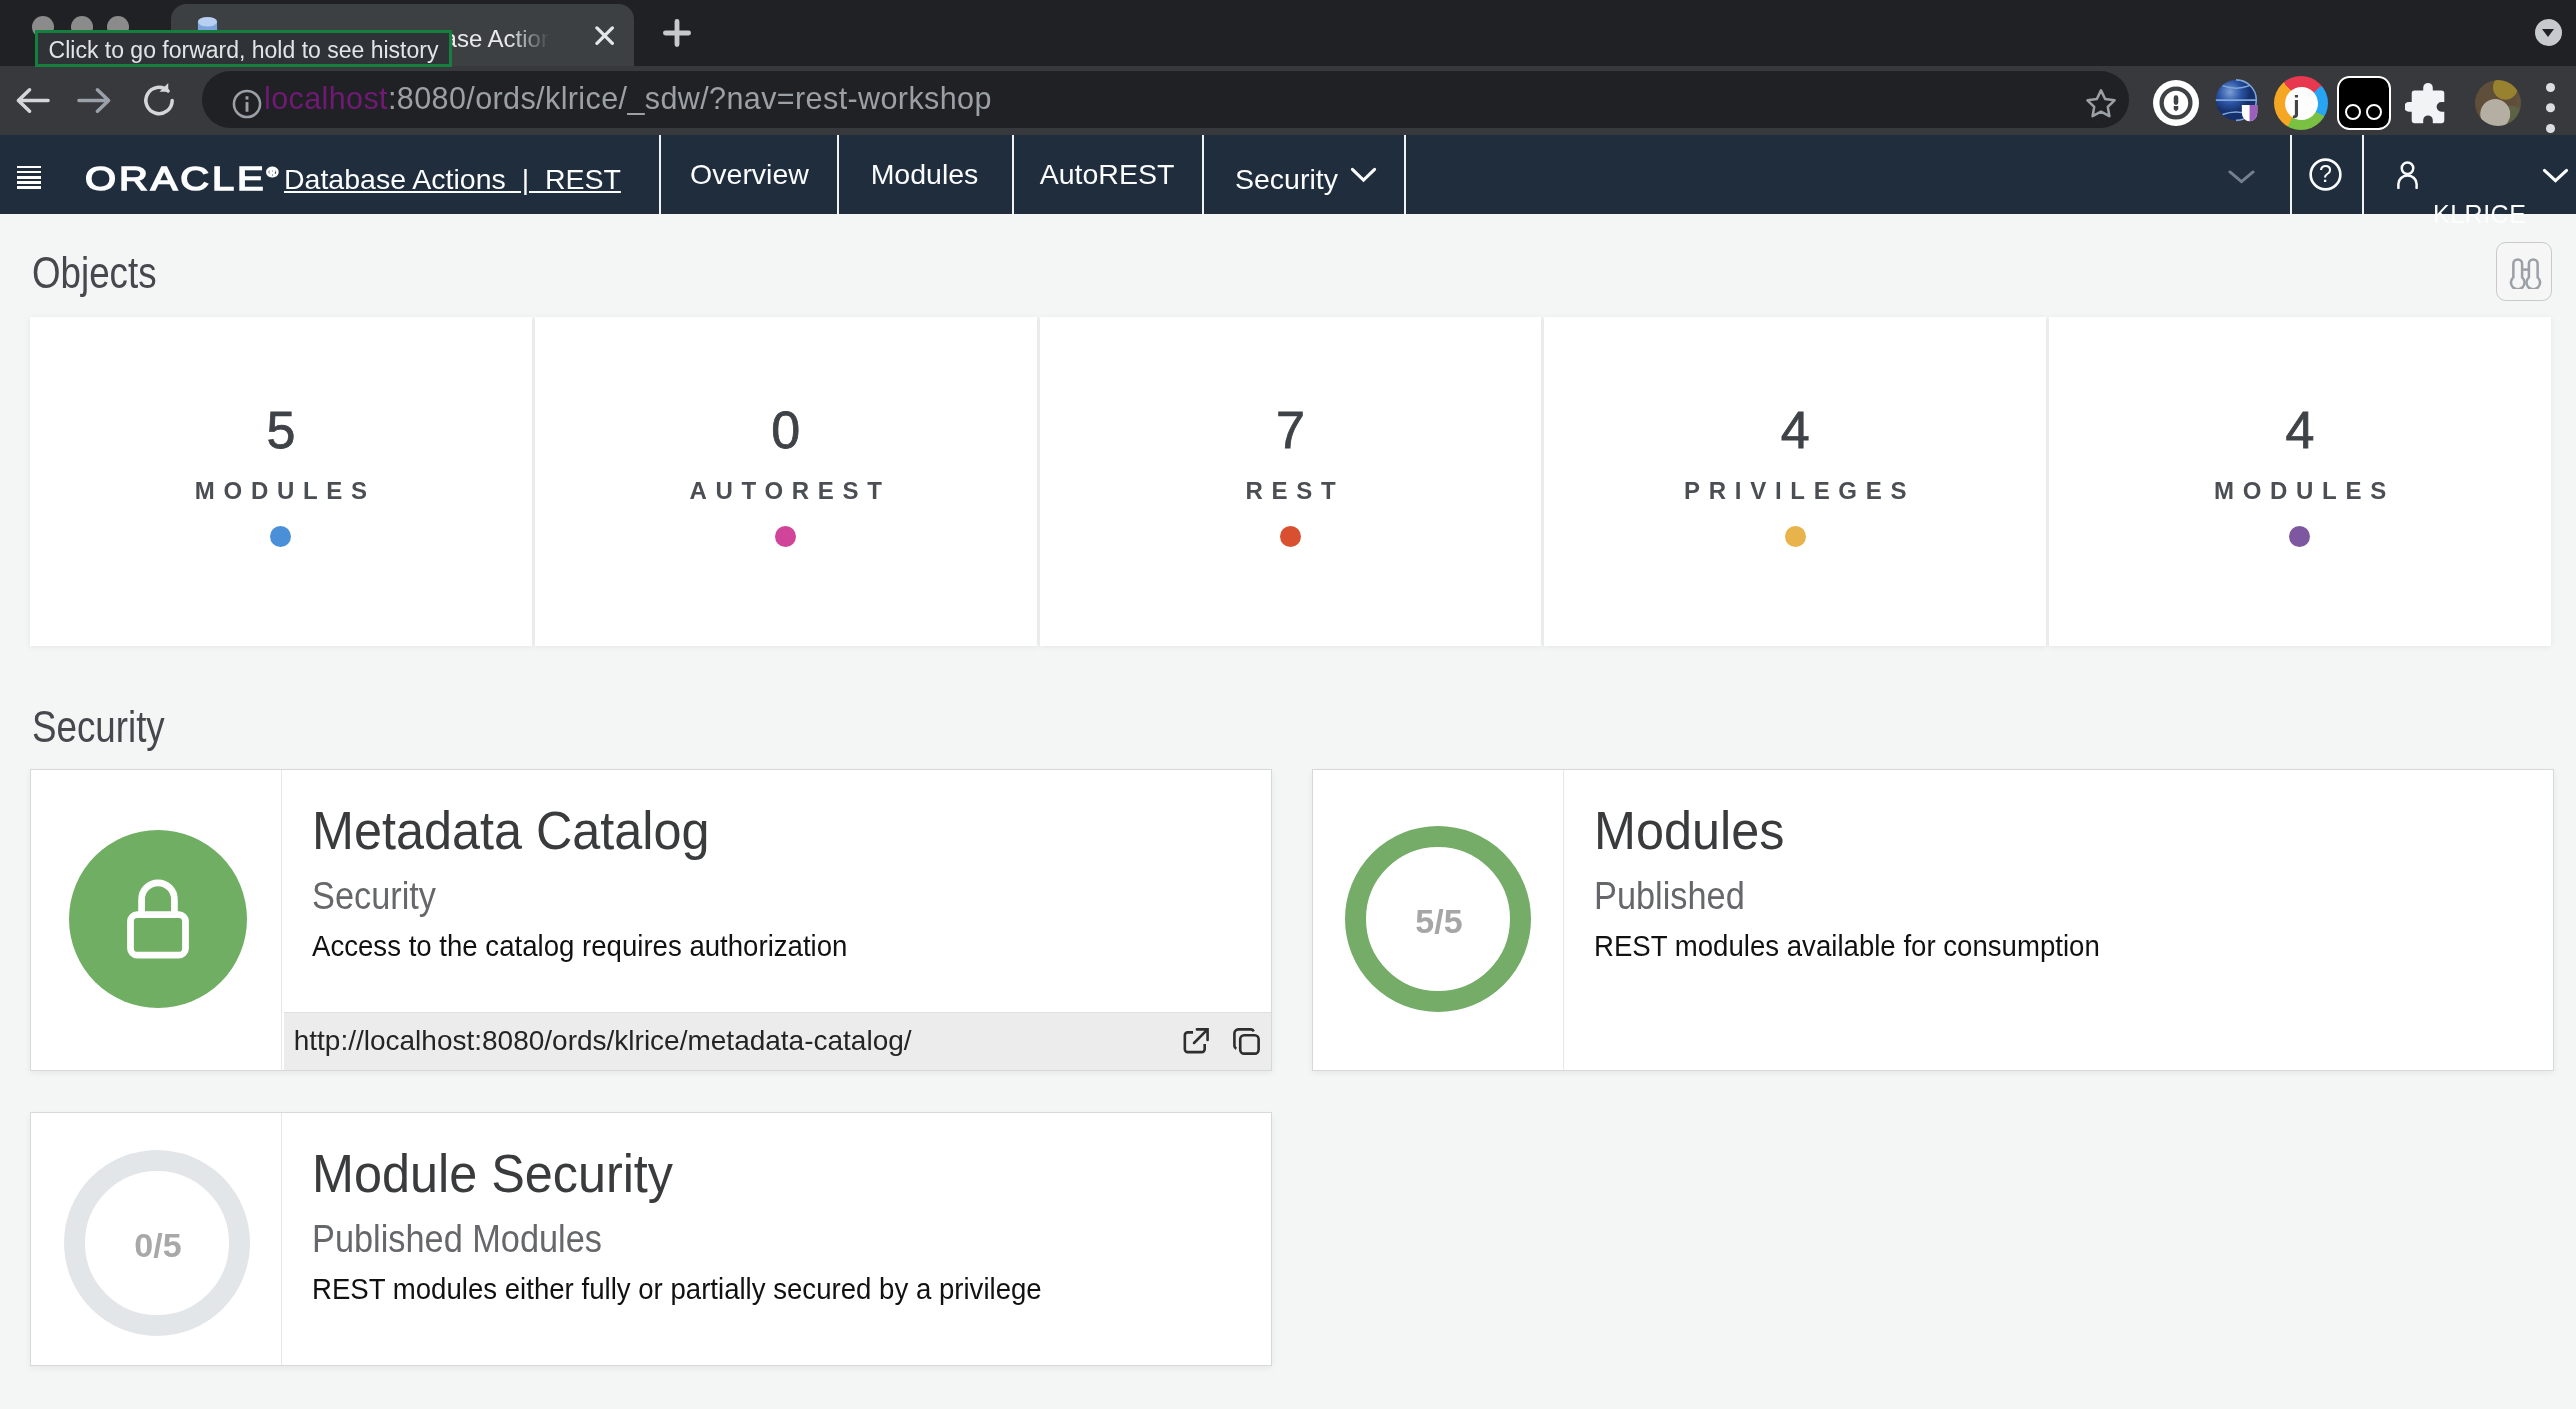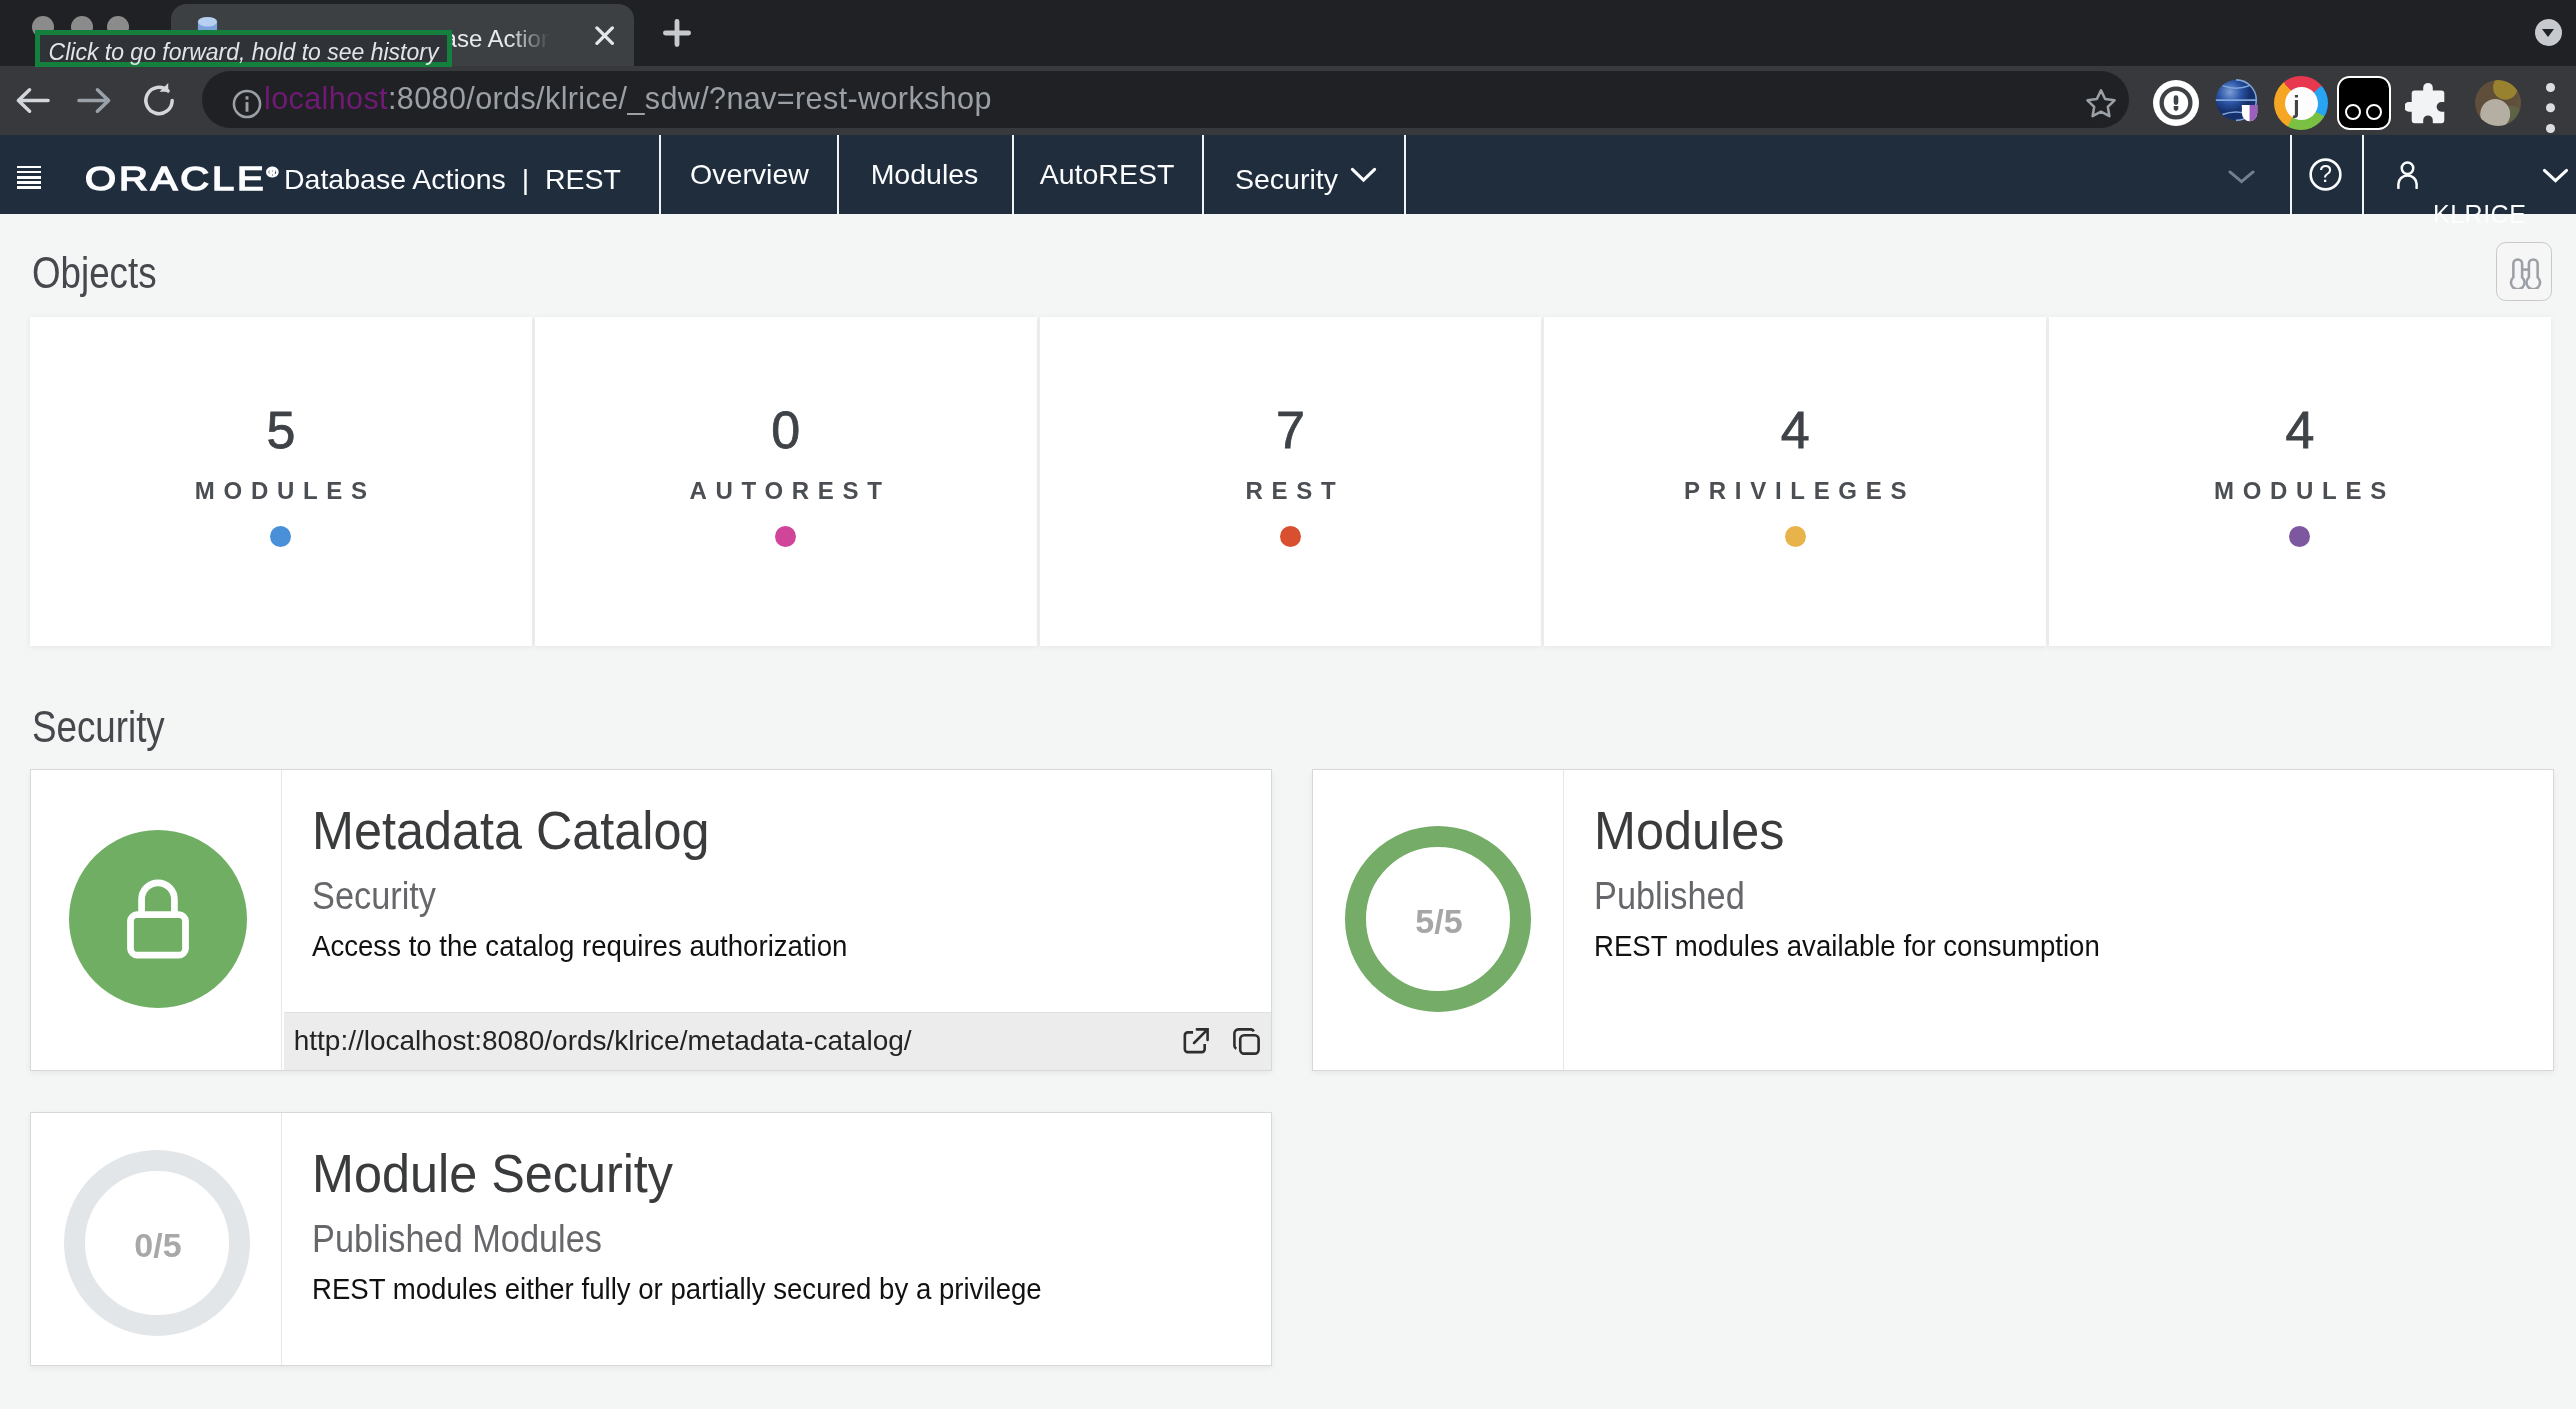--- a/index.html
+++ b/index.html
@@ -17,22 +17,22 @@
      -webkit-mask-image:linear-gradient(90deg,#000 290px,transparent 331px); mask-image:linear-gradient(90deg,#000 290px,transparent 331px); }
   #tabsearch { left:2535px; top:19.3px; width:27px; height:27px; border-radius:50%; background:#c6cacf; }
   #tabsearch:after { content:""; position:absolute; left:6.8px; top:9.7px; border:6.8px solid transparent; border-top:8.7px solid #202124; }
 
   #toolbar { left:0; top:66px; width:2576px; height:70px; background:#38393d; }
   #urlpill { left:202px; top:71px; width:1927px; height:57px; border-radius:29px; background:#202124; }
   #urltext { left:264px; top:83px; font-size:30.5px; letter-spacing:0.4px; color:#9aa0a6; white-space:nowrap; line-height:1; }
   #urltext b { color:#701a75; font-weight:400;text-align:center; }
 
   
-  #tooltip { left:35px; top:30px; width:417px; height:37px; background:#2f3237; border:5px solid #15803d;
-     color:#e2e5e8; font-size:23px; line-height:35px; text-align:center; z-index:50;font-style:italic; }
+  #tooltip { left:35px; top:30px; width:417px; height:37px; background:#2f3237; border:3px solid #15803d;
+     color:#e2e5e8; font-size:23px; line-height:35px; text-align:center; z-index:50; }
 
   
   #nav { left:0; top:135px; width:2576px; height:79px; background:#202d3d; color:#fcfdfe; }
   .navdiv { top:0; width:1.9px; height:79px; background:#f2f3f4; }
   .navitem { top:0; height:79px; line-height:79px; font-size:28.5px; color:#fbfcfd; text-align:center; }
 
   
   .h1 { font-size:44px; color:#46484d; transform:scaleX(0.835); }
   #binocbtn { left:2496px; top:242px; width:56px; height:59px; border:1.9px solid #c9c9c9; border-radius:9.7px; background:#f6f6f6; }
 
@@ -134,21 +134,21 @@
                  radial-gradient(circle at 78% 82%, #5c6243 0 22%, transparent 24%),
                  radial-gradient(circle at 30% 40%, #5f4f3a 0 60%, #6b583f 100%);"></div>
   <div class="abs" style="left:2546px; top:83px; width:8.7px; height:8.7px; border-radius:50%; background:#dadde1; box-shadow:0 20.3px 0 #dadde1, 0 41px 0 #dadde1;"></div>
 
   <div class="abs" id="tooltip">Click to go forward, hold to see history</div>
 
   <div class="abs" id="nav">
     <div class="abs" style="left:17.4px; top:31px; width:24px; height:23px;
         background:repeating-linear-gradient(to bottom,#fff 0 2.4px,transparent 2.4px 5.1px);"></div>
     <div class="abs sx" style="left:85px; top:27px; font-size:33px; font-weight:400; -webkit-text-stroke:1.5px #fcfdfe; letter-spacing:2.4px; transform:scaleX(1.21);">ORACLE<span style="font-size:12.6px; vertical-align:13.5px; letter-spacing:0;">®</span></div>
-    <div class="abs sx" style="left:284px; top:30px; font-size:28.5px;">Database Actions&nbsp; |&nbsp; REST</div>
+    <div class="abs sx" style="left:284px; top:30px; font-size:28.5px;text-decoration:underline;">Database Actions&nbsp; |&nbsp; REST</div>
     <div class="abs navdiv" style="left:659px;"></div>
     <div class="abs navitem" style="left:659px; width:181px;">Overview</div>
     <div class="abs navdiv" style="left:837px;"></div>
     <div class="abs navitem" style="left:837px; width:175px;">Modules</div>
     <div class="abs navdiv" style="left:1012px;"></div>
     <div class="abs navitem" style="left:1012px; width:190px;">AutoREST</div>
     <div class="abs navdiv" style="left:1202px;"></div>
     <div class="abs sx" style="left:1235px; top:30px; font-size:28.5px;">Security</div>
     <svg class="abs" style="left:1350px; top:32px;" width="27" height="16.4" viewBox="0 0 28 17">
       <path d="M2.5 2.5 L14 13.5 L25.5 2.5" stroke="#fbfcfd" stroke-width="3.2" fill="none" stroke-linecap="round"></path>

